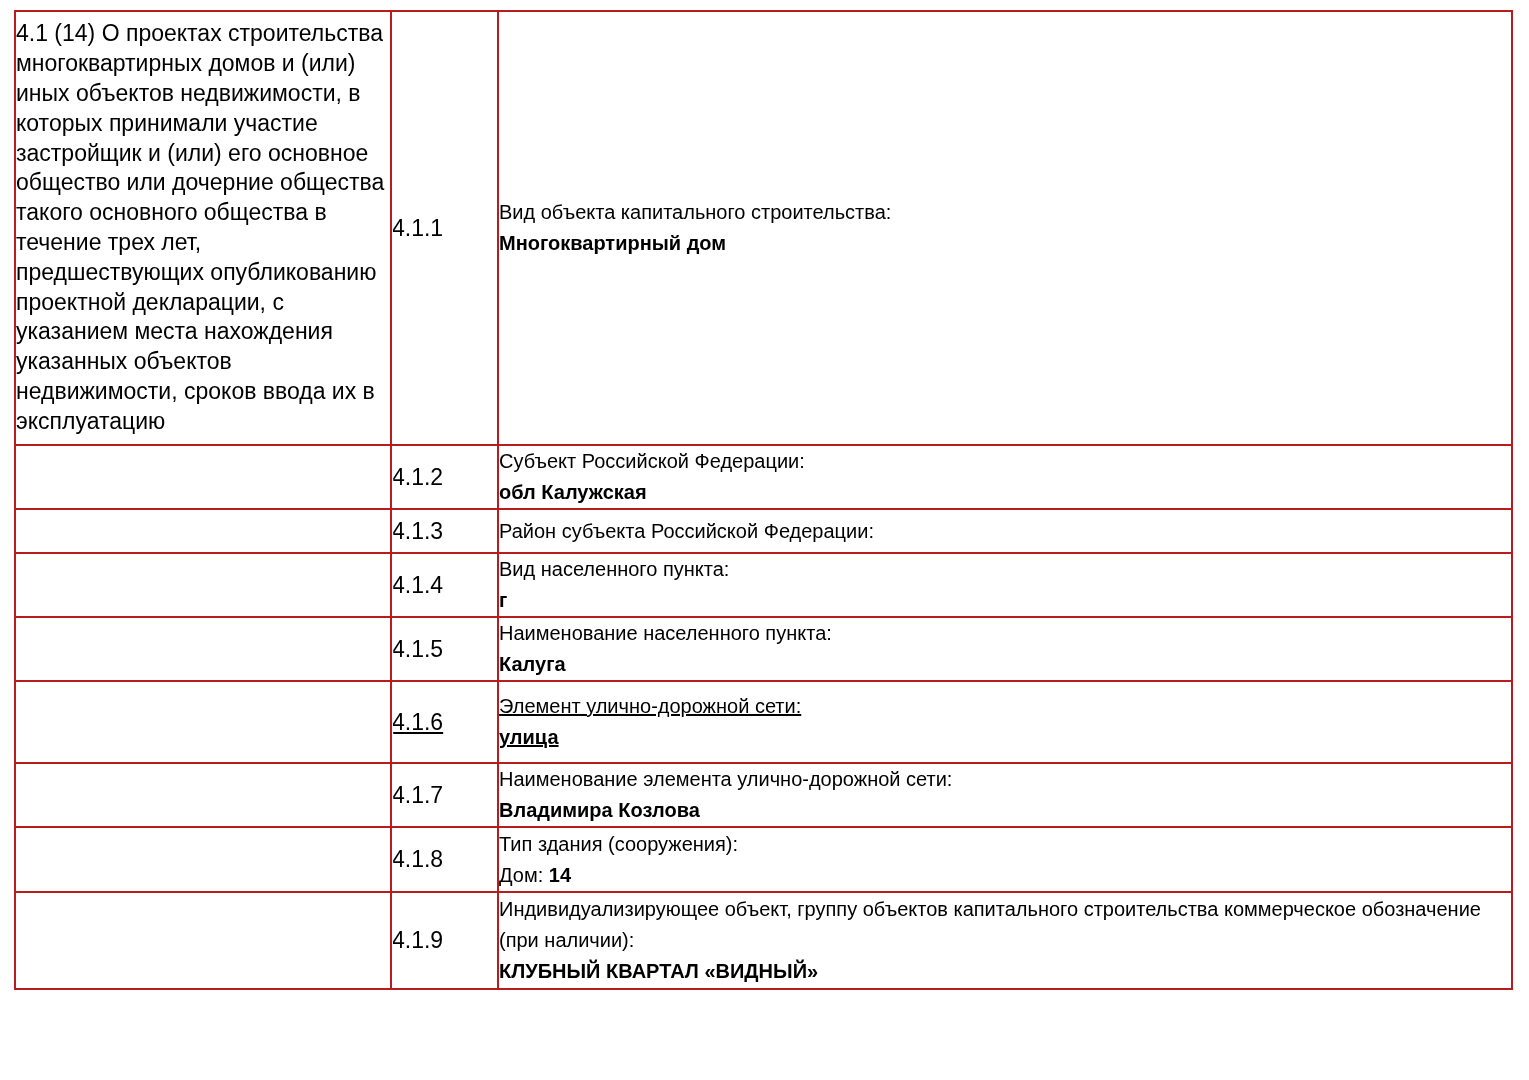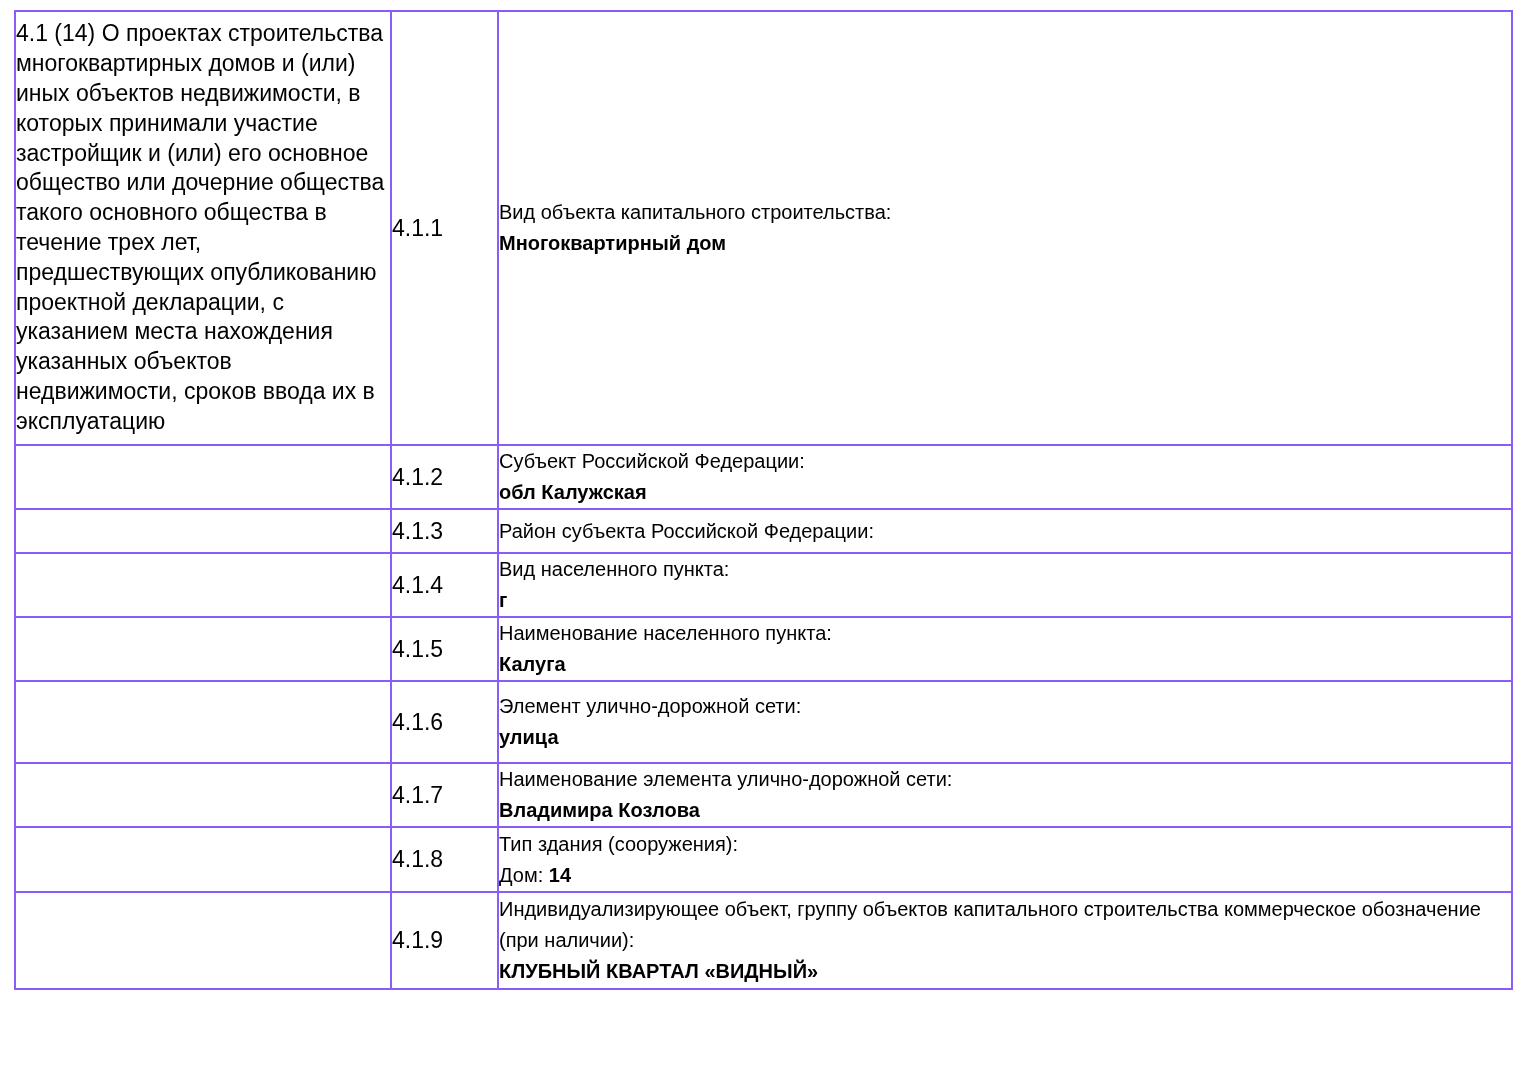--- a/index.html
+++ b/index.html
@@ -18,54 +18,55 @@
   }
   table.doc-table {
     position: absolute;
     left: 14px;
     top: 10px;
     width: 1497px;
     border-collapse: collapse;
     table-layout: fixed;
   }
   table.doc-table td {
-    border: 2px solid #8b5cf6;
+    border: 2px solid #b91c1c;
     padding: 0;
     vertical-align: middle;
     overflow: hidden;
   }
   col.c-desc { width: 376px; }
   col.c-num  { width: 107px; }
   col.c-val  { width: 1014px; }
 
   td.desc-cell {
     vertical-align: top;
     padding: 2px 3px 2px 4px;
     font-size: 23px;
     line-height: 29.8px;
   }
   td.num-cell {
     padding-left: 5px;
     font-size: 23px;
     vertical-align: middle;
+    border-radius: 32px;
   }
   td.content-cell {
     padding: 2px 8px 2px 5px;
     font-size: 20px;
     line-height: 31px;
     vertical-align: middle;
   }
   .bold { font-weight: bold; }
 
   tr.rh-main { height: 434px; }
   tr.rh-2a   { height: 63px; margin-top: 7px; }
   tr.rh-1    { height: 44px; }
   tr.rh-2b   { height: 63px; }
   tr.rh-2c   { height: 52px; }
-  tr.rh-2d   { height: 82px; }
+  tr.rh-2d   { height: 82px; text-decoration: underline; }
   tr.rh-2e   { height: 55px; }
   tr.rh-2f   { height: 65px; padding-left: 23px; }
   tr.rh-3    { height: 97px; }
 </style>
 </head>
 <body>
 
 <table class="doc-table">
   <colgroup>
     <col class="c-desc">

